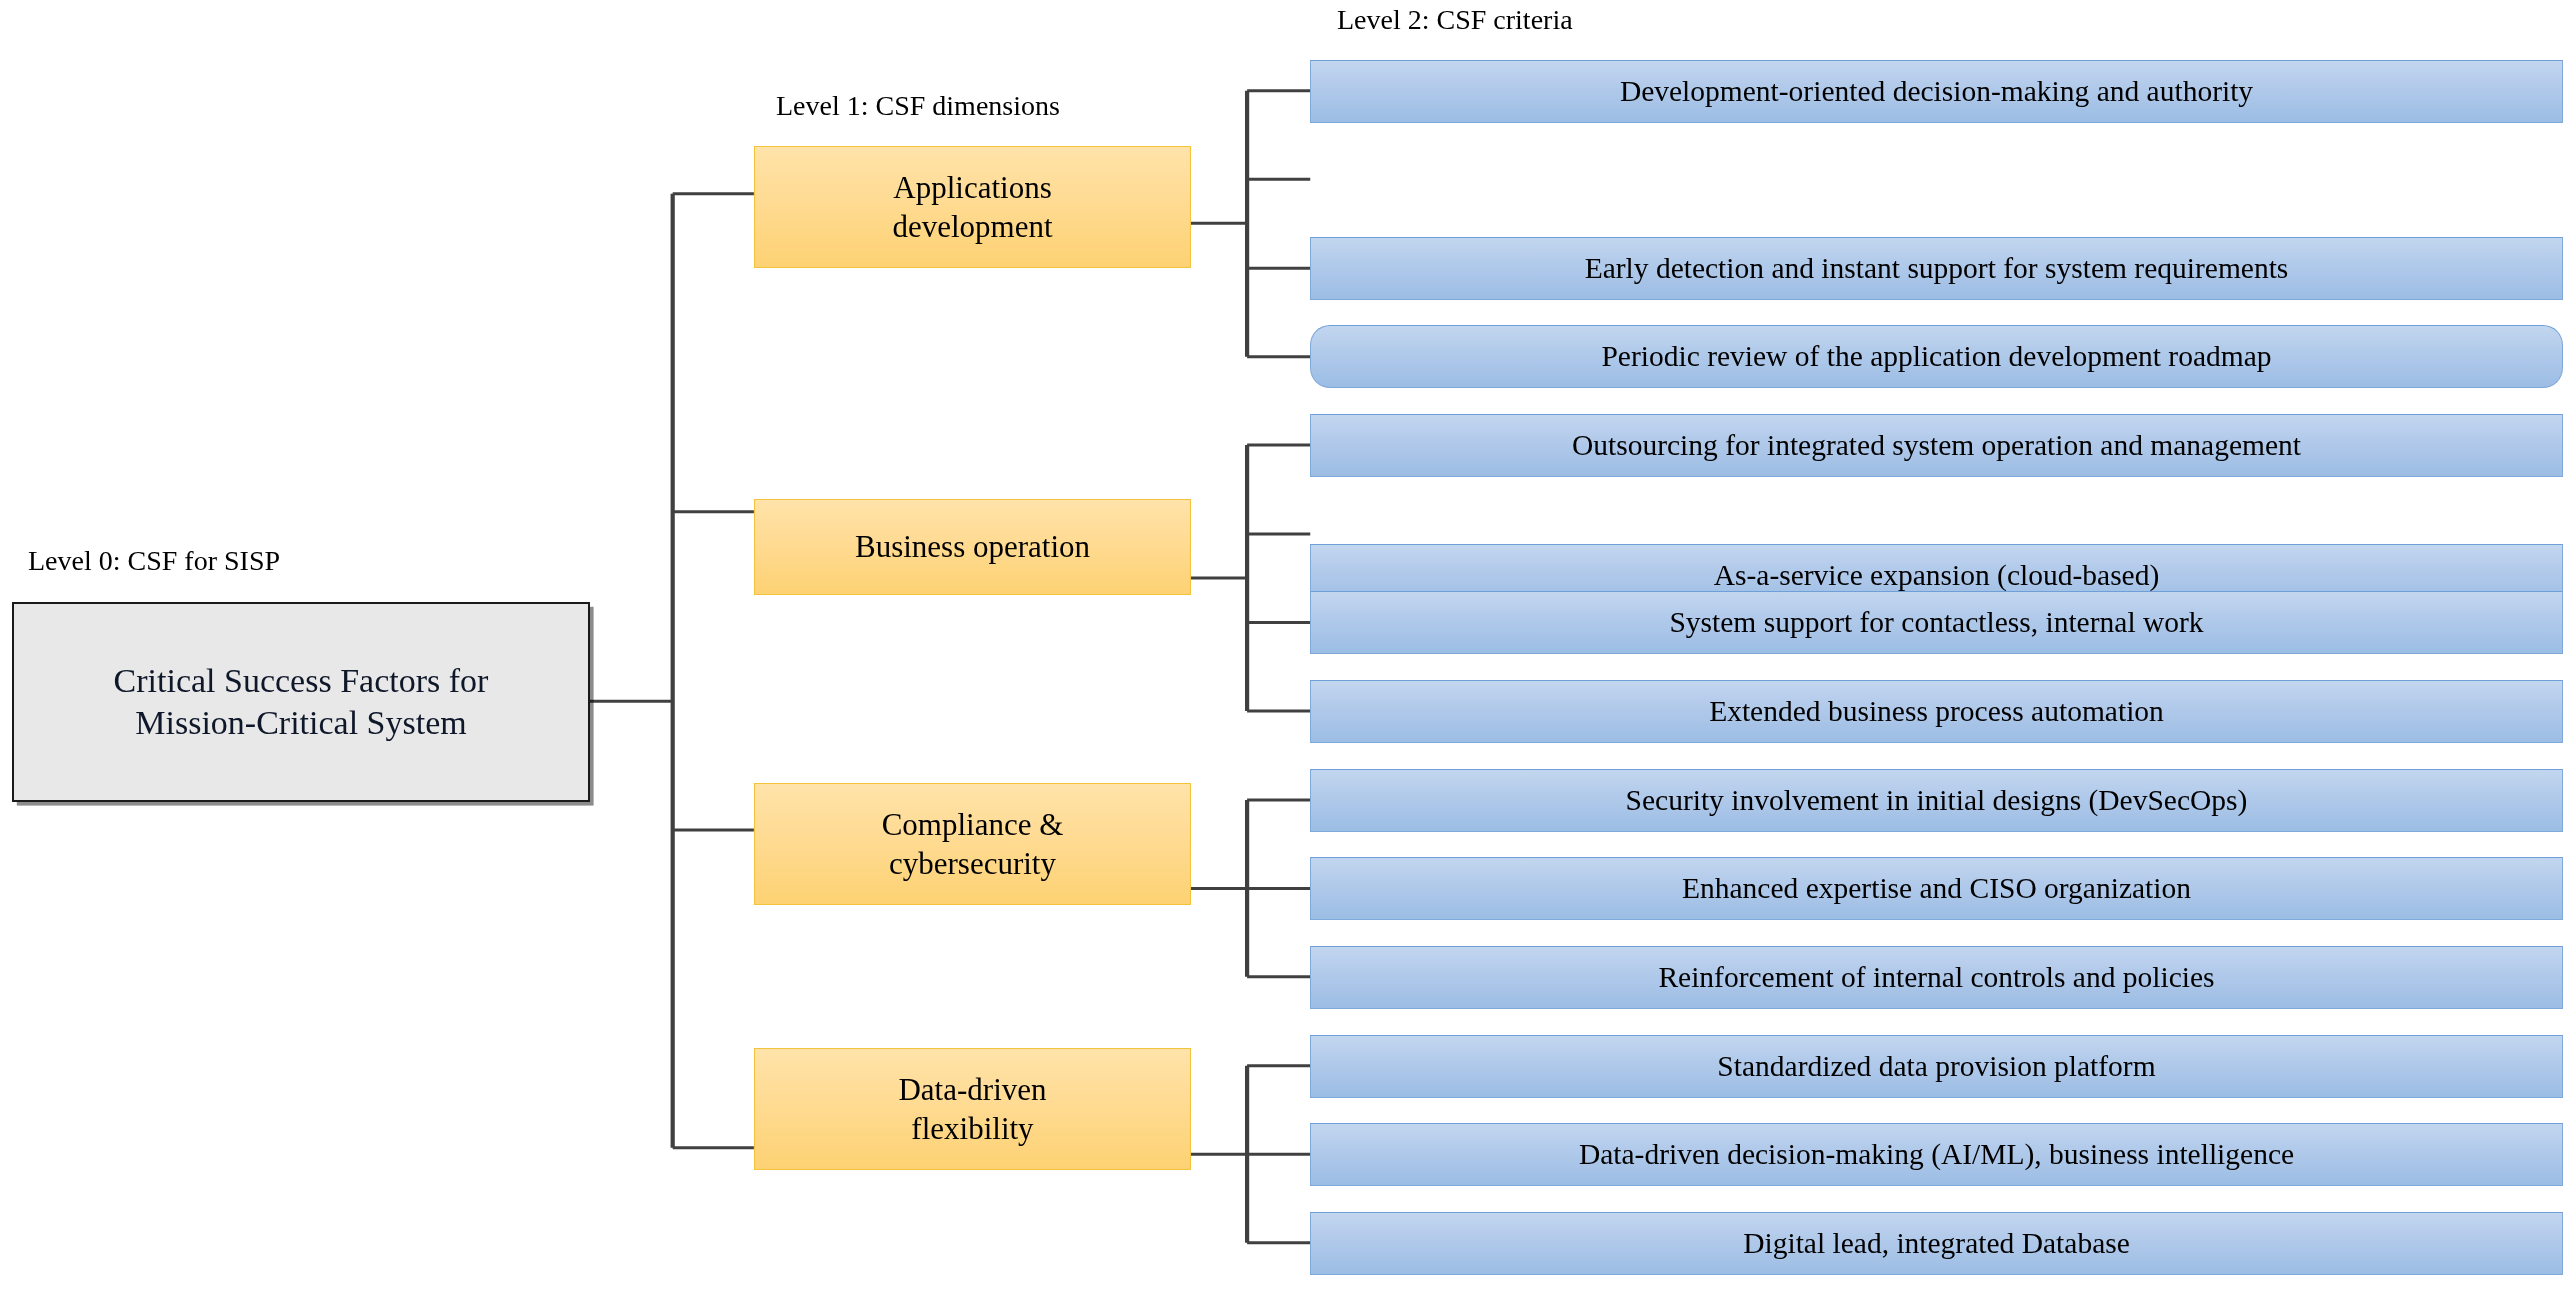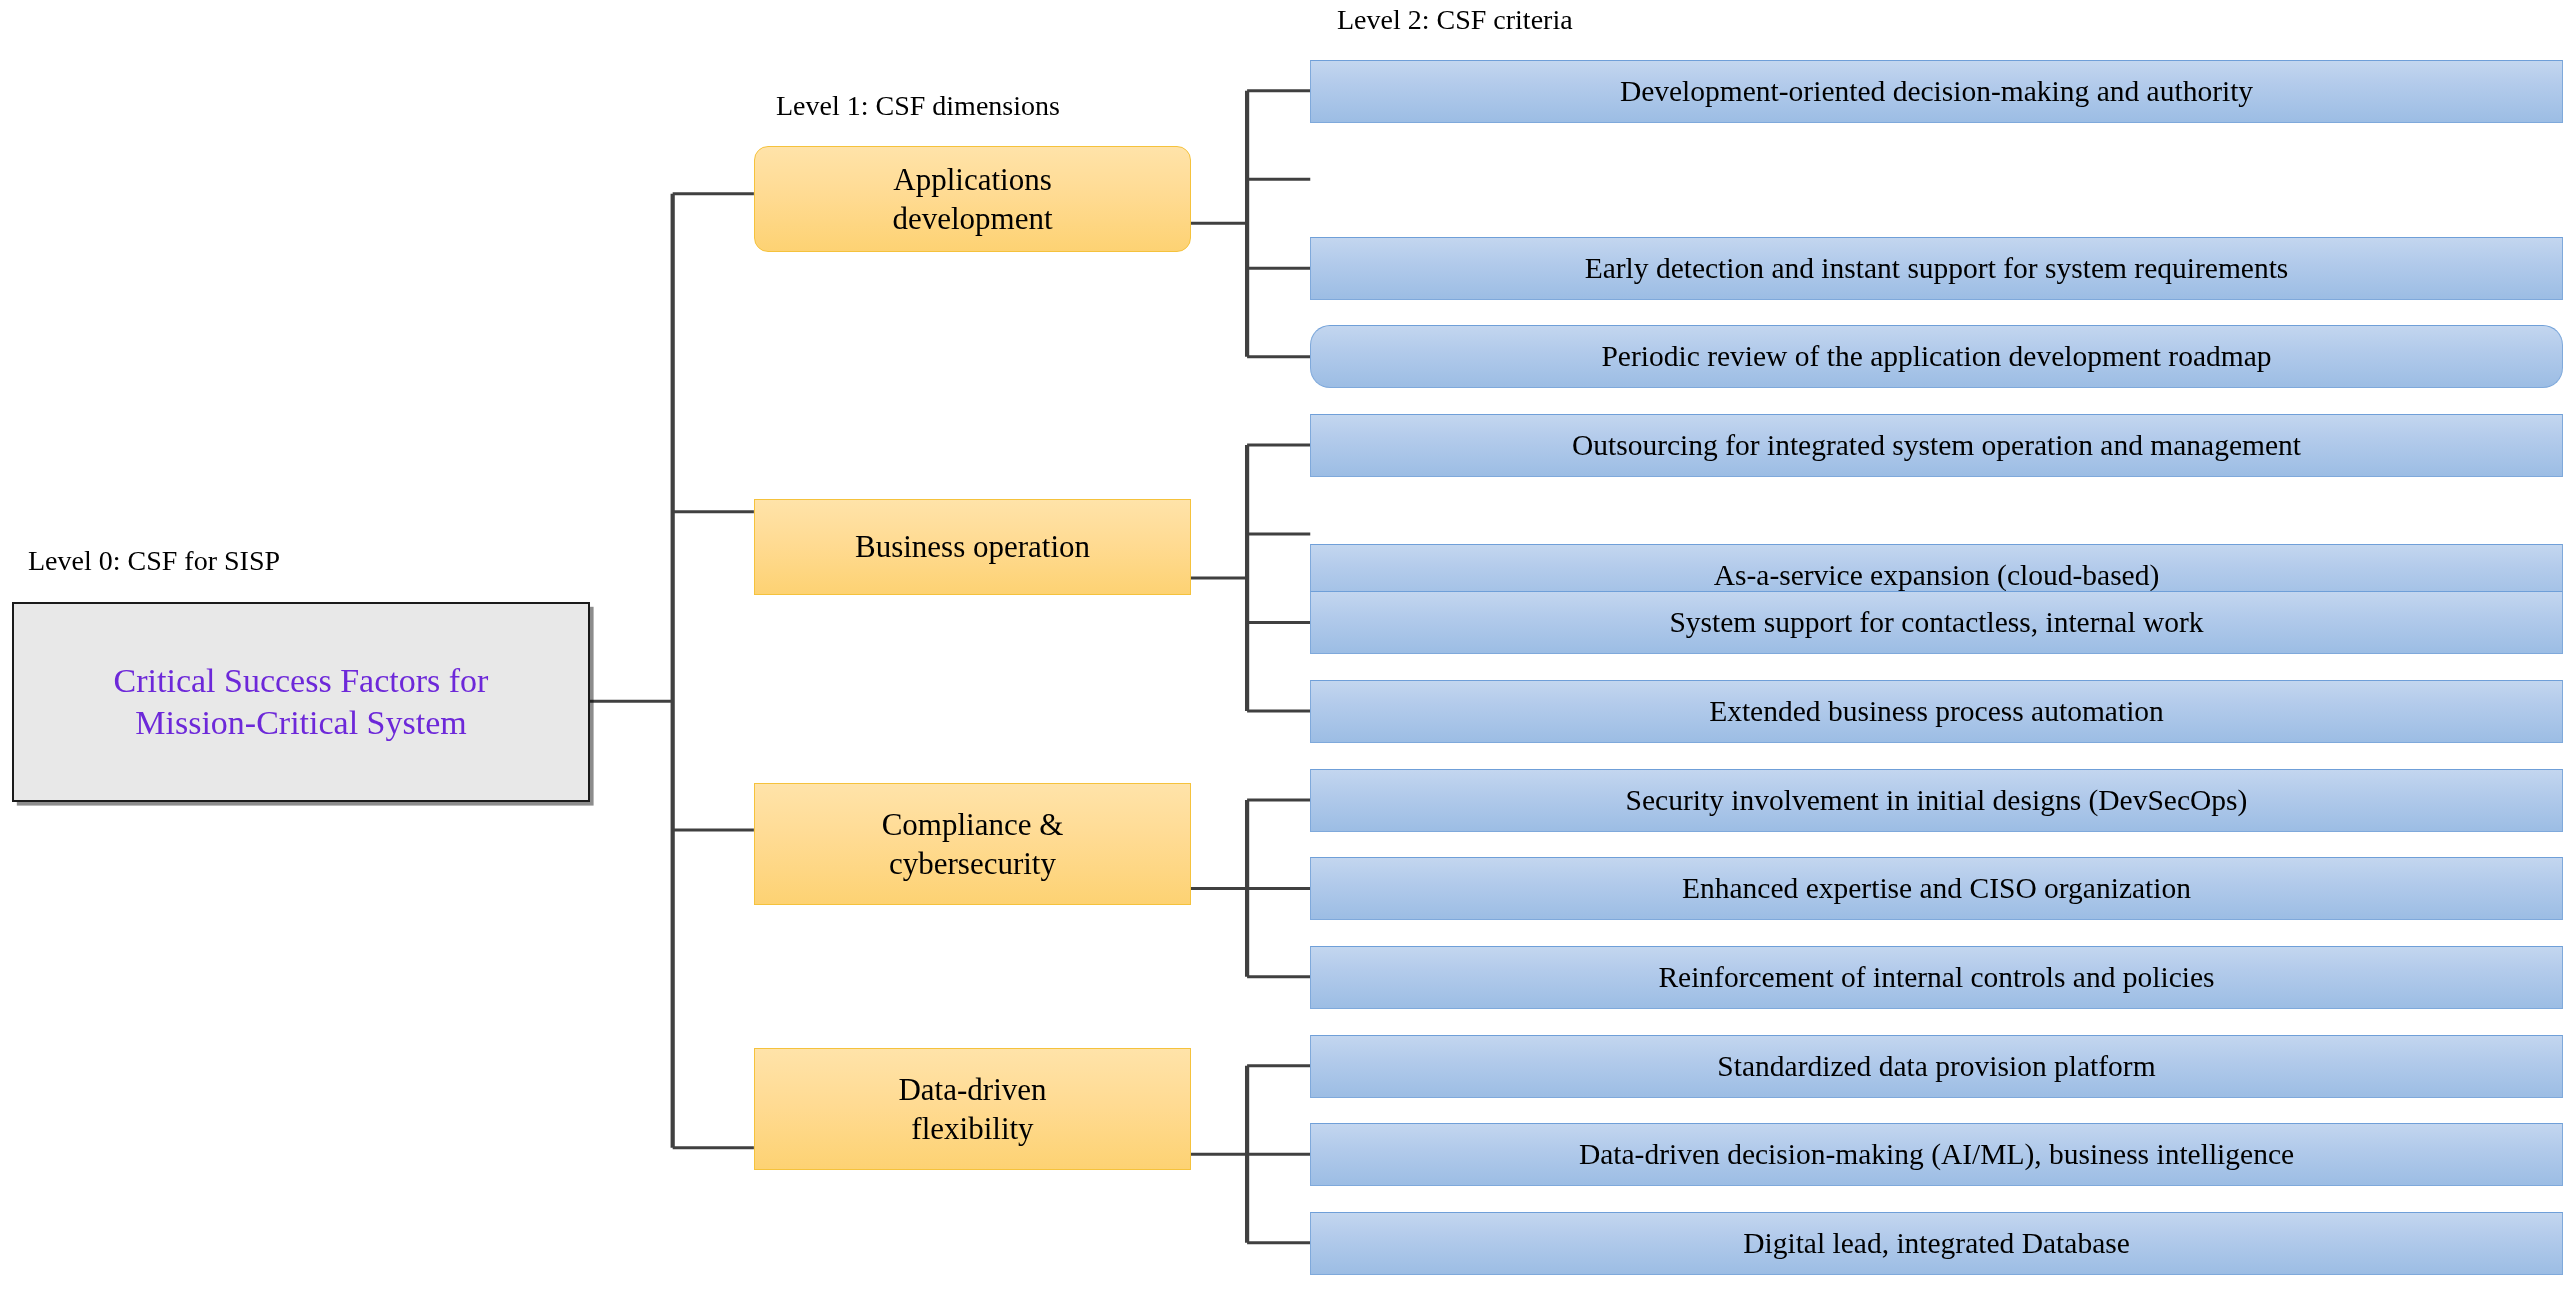--- a/index.html
+++ b/index.html
@@ -50,21 +50,21 @@
     box-sizing: border-box;
     background: #e8e8e8;
     border: 2.4px solid #1a1a1a;
     box-shadow: 4.2px 4.2px 0 -0.6px rgba(0,0,0,0.45);
     display: flex;
     align-items: center;
     justify-content: center;
     text-align: center;
     font-size: 34px;
     line-height: 1.25;
-    color: #6d28d9;
+    color: #0f172a;
     padding: 0 17px;
   }
 
   
   .node-dim {
     position: absolute;
     left: 754px;
     width: 437px;
     box-sizing: border-box;
     background: linear-gradient(180deg, #ffe3a9 0%, #ffdb93 45%, #fdd273 100%);
@@ -157,21 +157,21 @@
   <div class="level-caption" id="cap-l1">Level 1: CSF dimensions</div>
   <div class="level-caption" id="cap-l2">Level 2: CSF criteria</div>
 
   <div class="node-root">
     <div>
       <div>Critical Success Factors for</div>
       <div>Mission-Critical System</div>
     </div>
   </div>
 
-  <div class="node-dim" style="top:146px;  height:106px;border-radius:14px;">
+  <div class="node-dim" style="top:146px;  height:122px;">
     <div>
       <div>Applications</div>
       <div>development</div>
     </div>
   </div>
 
   <div class="node-dim" style="top:499px;  height:96px;">
     <div>
       <div>Business operation</div>
     </div>

